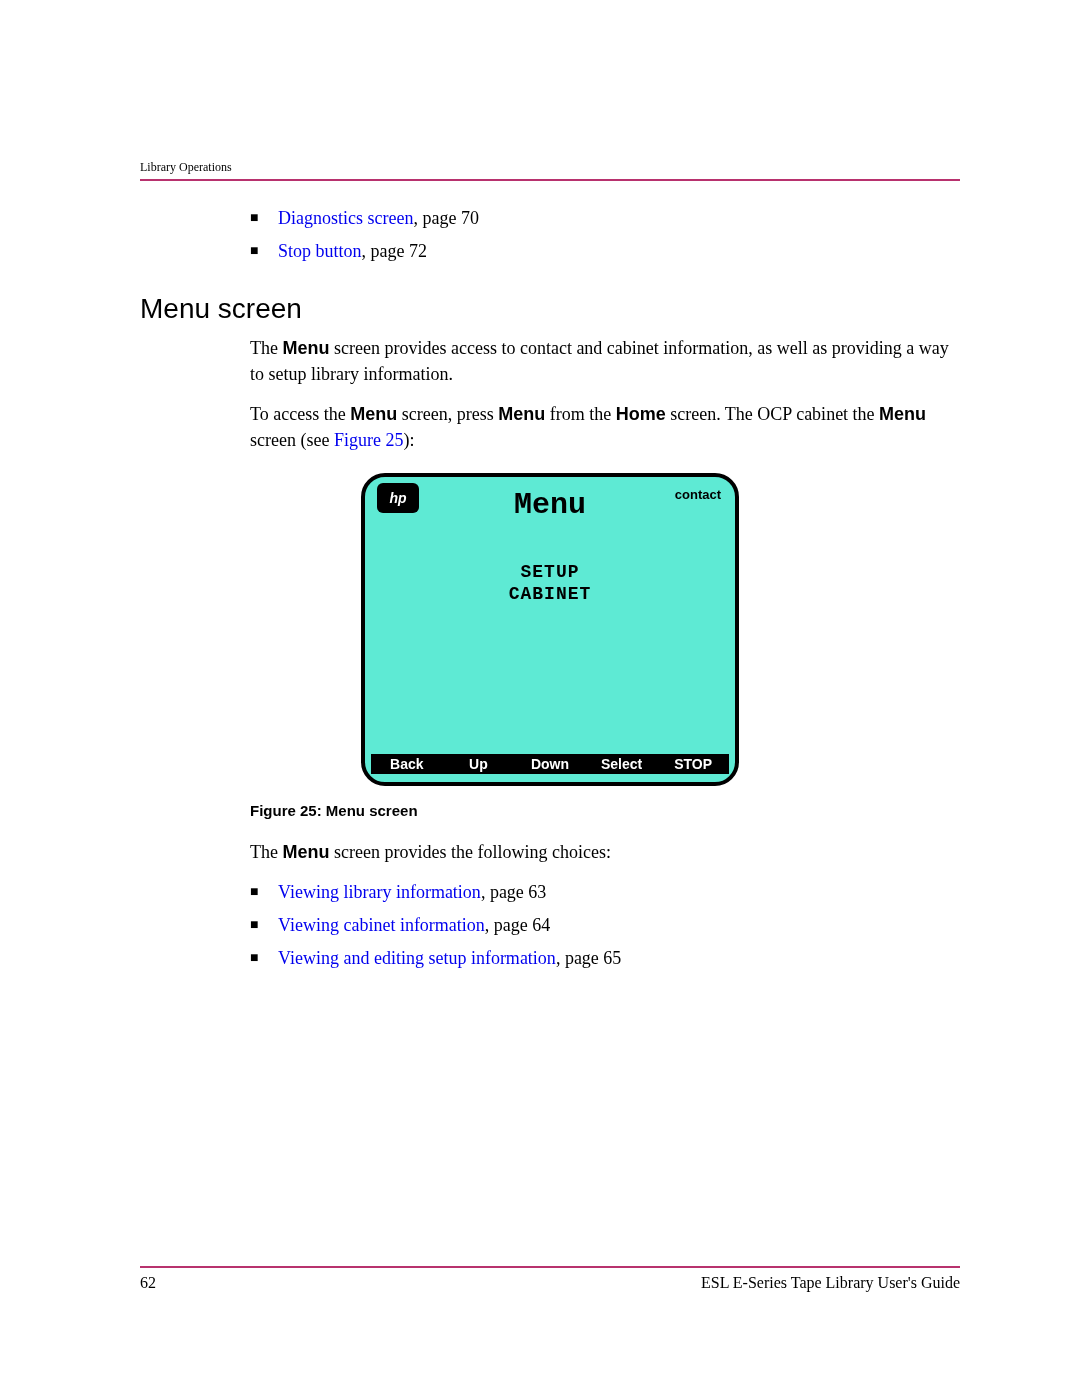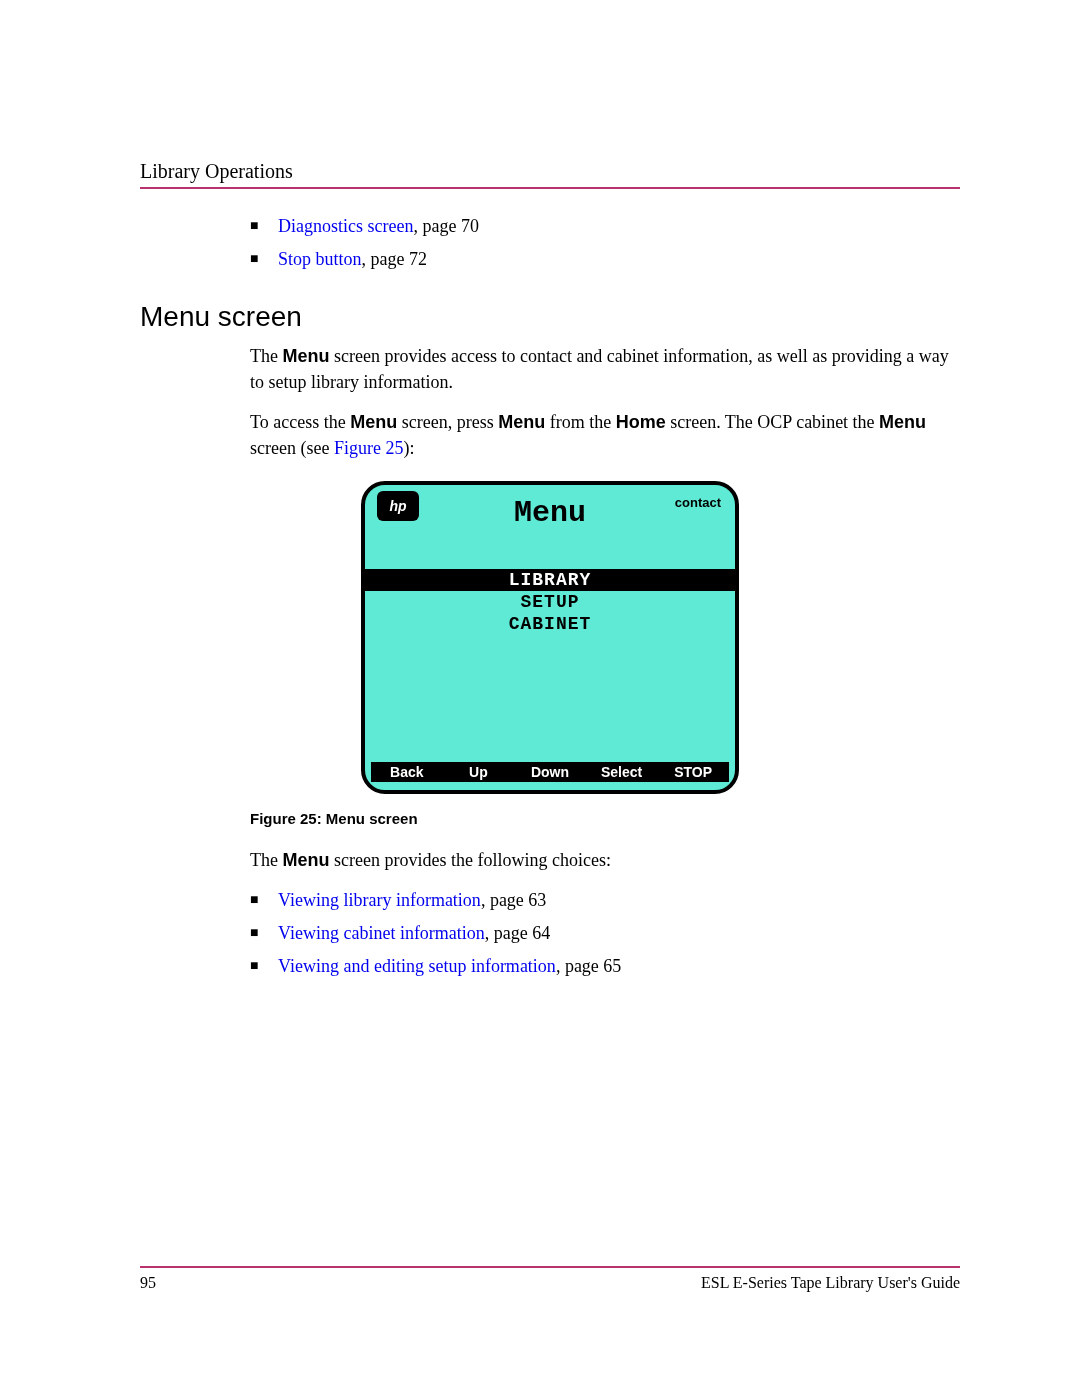--- a/index.html
+++ b/index.html
@@ -13,21 +13,21 @@
     height: 1397px;
     position: relative;
   }
   .page {
     padding: 160px 120px 0 140px;
     position: relative;
     height: 100%;
     box-sizing: border-box;
   }
   .section-header {
-    font-size: 20px;
+    font-size: 12px;
     margin-bottom: 4px;
   }
   .rule-magenta {
     border: none;
     border-top: 2px solid #b8326e;
     margin: 0 0 24px 0;
   }
   .bullet-list {
     list-style: none;
     padding-left: 110px;
@@ -203,21 +203,20 @@
   <div class="figure-wrap">
     <div class="ocp">
       <div class="ocp-header">
         <div class="ocp-logo">
             <span>hp</span>
           </div>
         <div class="ocp-title">Menu</div>
         <div class="ocp-status">contact</div>
       </div>
       <div class="ocp-body">
-        <div class="ocp-item selected">LIBRARY</div>
         <div class="ocp-item">SETUP</div>
         <div class="ocp-item">CABINET</div>
       </div>
       <div class="ocp-buttons">
         <div class="ocp-btn">Back</div>
         <div class="ocp-btn">Up</div>
         <div class="ocp-btn">Down</div>
         <div class="ocp-btn">Select</div>
         <div class="ocp-btn">STOP</div>
       </div>
@@ -238,18 +237,18 @@
       <span class="link">Viewing cabinet information</span><span>, page 64</span>
     </li>
     <li>
       <span class="link">Viewing and editing setup information</span><span>, page 65</span>
     </li>
   </ul>
 
   <div class="footer">
     <hr class="rule-magenta">
     <div class="footer-row">
-      <span>95</span>
+      <span>62</span>
       <span>ESL E-Series Tape Library User's Guide</span>
     </div>
   </div>
 
 </div>
 
 </body></html>

